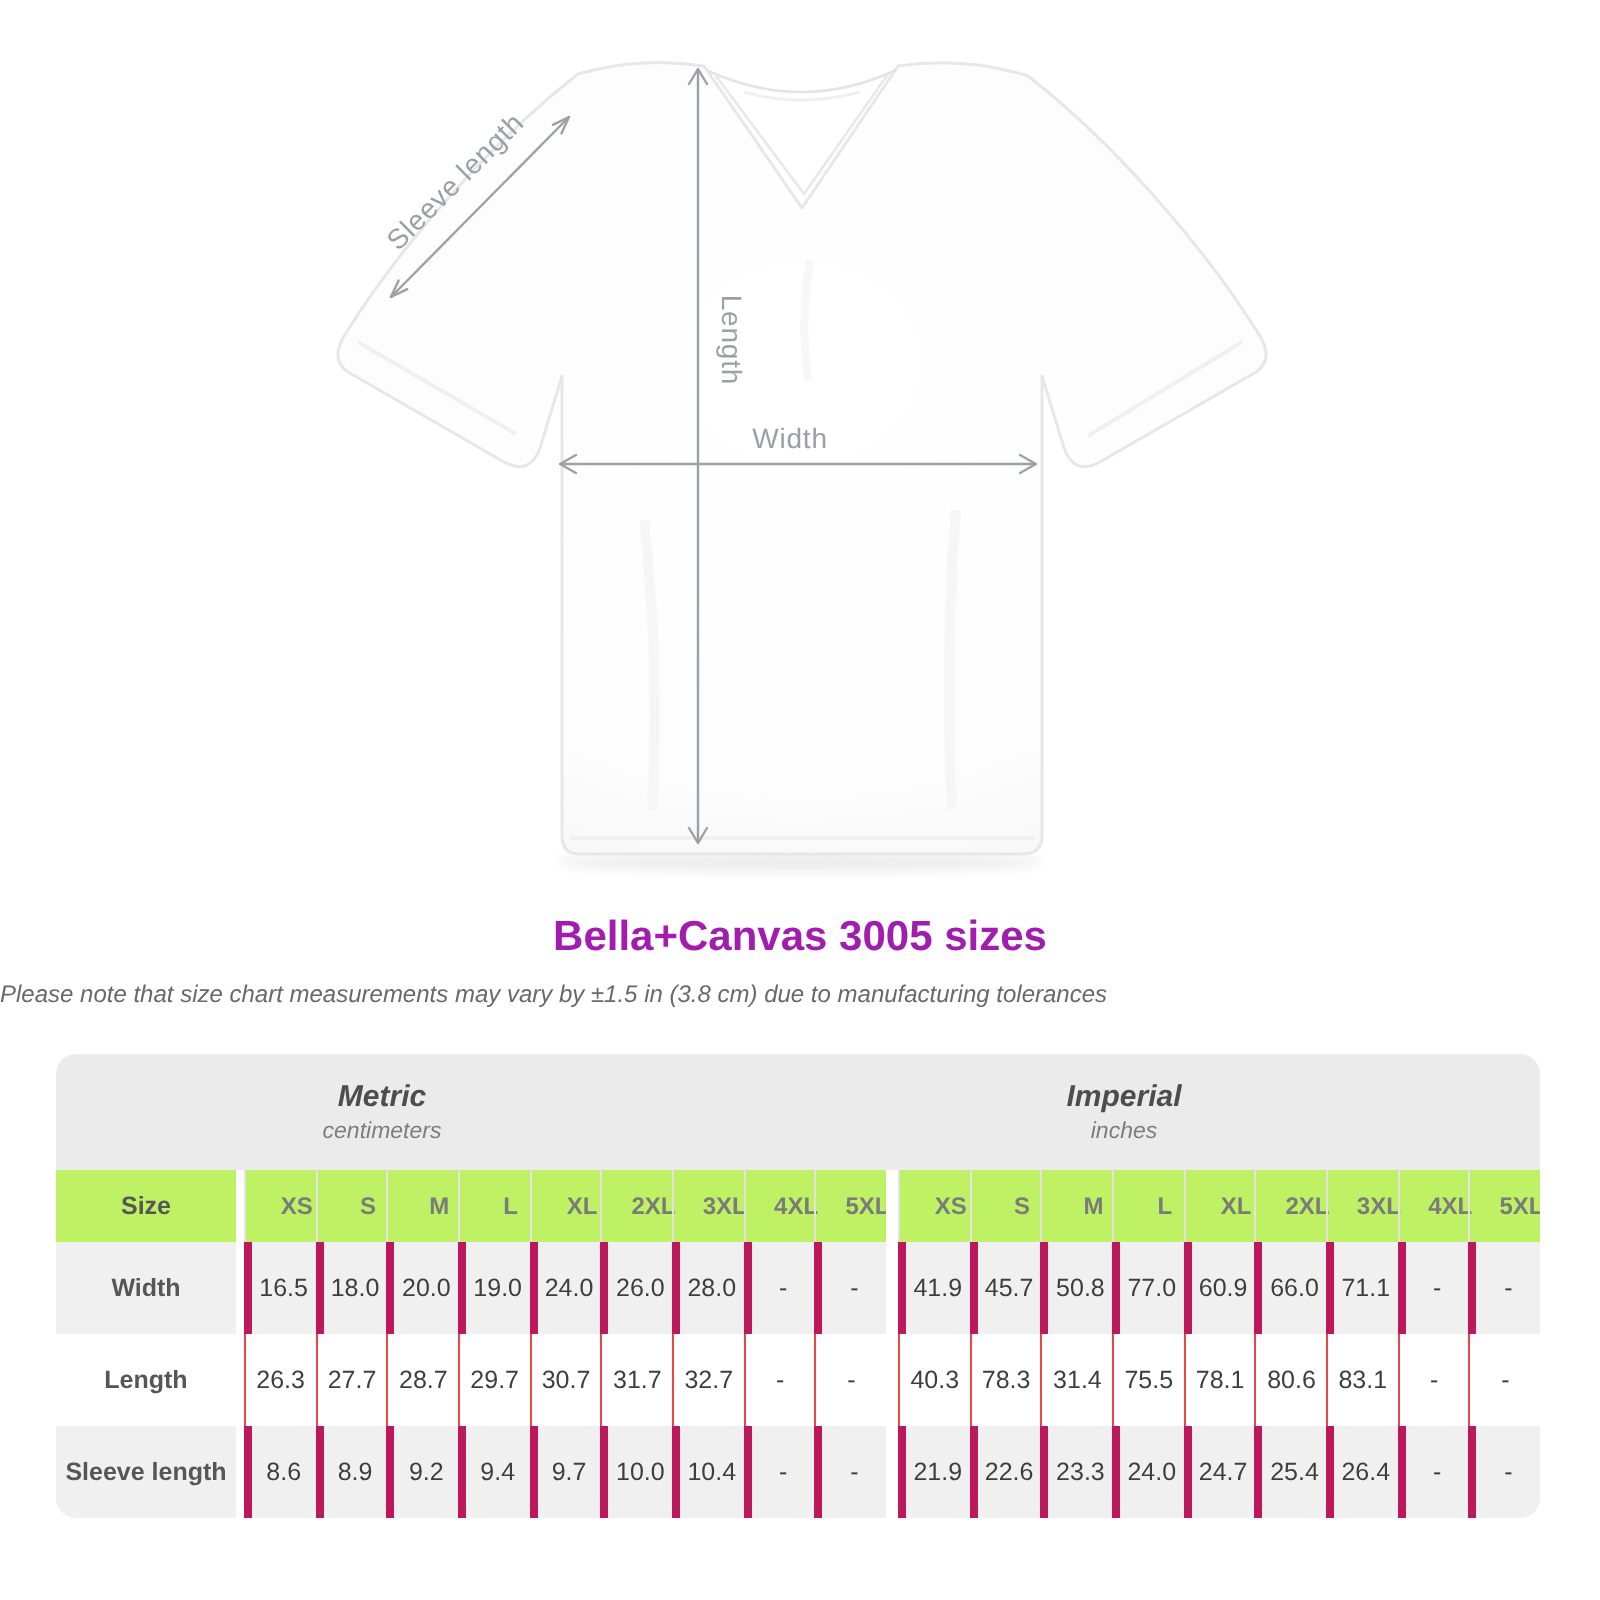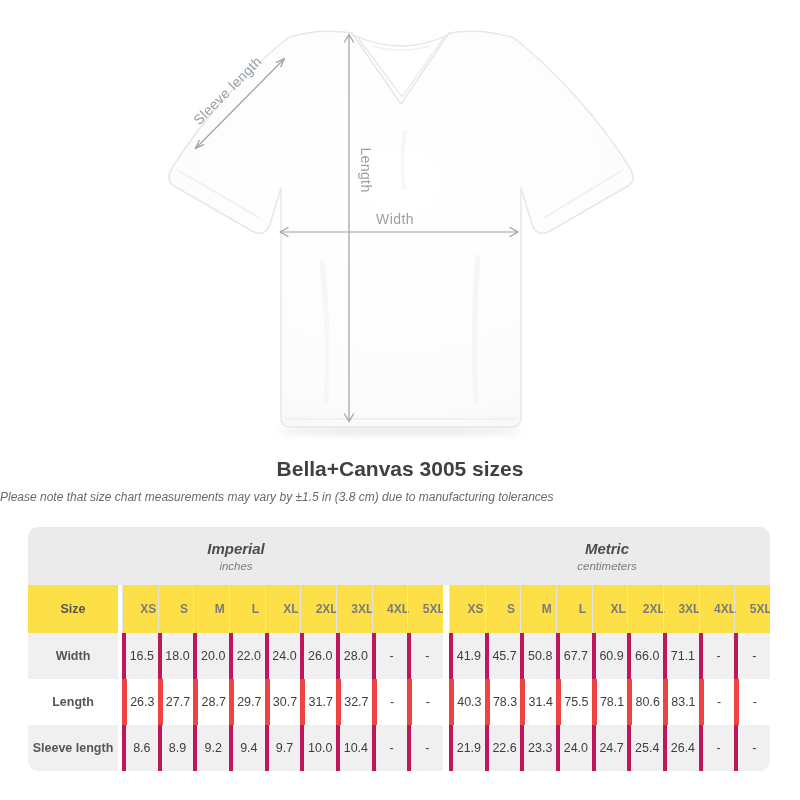--- a/index.html
+++ b/index.html
@@ -8,55 +8,55 @@
     font-family:"Liberation Sans", sans-serif;
     -webkit-font-smoothing:antialiased;
   }
   
   .diagram{position:absolute;top:0;left:0;width:800px;height:450px;}
   .diagram svg{display:block;width:800px;height:450px;}
   .ann-label{font-size:14px;letter-spacing:.4px;fill:#99a0a6;}
   
   .page-title{
     position:absolute;top:457px;left:0;width:800px;text-align:center;
-    font-size:21px;font-weight:bold;color:#404040;
+    font-size:21px;font-weight:bold;color:#a21caf;
   }
   .page-subtitle{
     position:absolute;top:490px;left:0;width:800px;
     font-size:12px;font-style:italic;color:#696969;
   }
   
   .size-table{
     position:absolute;top:527px;left:28px;width:742px;
     border-radius:10px;overflow:hidden;background:#fff;
   }
   .t-row{display:flex;width:100%;}
   .group-row{height:58px;background:#ebebeb;}
   .group-sec{display:flex;flex-direction:column;align-items:center;justify-content:center;}
   .group-sec.imp{flex:0 0 416px;}
   .group-sec.met{flex:1 1 0;}
   .group-title{font-size:15px;font-weight:bold;font-style:italic;color:#4d4d4d;}
   .group-unit{font-size:11.5px;font-style:italic;color:#7d7d7d;margin-top:3px;}
-  .header-row{height:48px;background:#fde047;}
+  .header-row{height:36px;background:#bef264;}
   .data-row{height:46px;}
   .row-gray .cell,.row-gray .lab{background:#f0f0f0;}
   .row-white .cell,.row-white .lab{background:#fff;}
   .cell{
     flex:1 1 0;min-width:0;display:flex;align-items:center;justify-content:center;
     font-size:12.5px;color:#3e3e3e;box-sizing:border-box;
   }
   .lab{
     flex:0 0 90px;display:flex;align-items:center;justify-content:center;
     font-size:12.5px;font-weight:bold;color:#565656;box-sizing:border-box;
   }
   .labsep{flex:0 0 4px;background:#fff;}
   .midgap{flex:0 0 6px;background:#fff;}
   .header-row .cell{font-size:12px;font-weight:bold;color:#7b7b7b;padding-left:16px;}
   .header-row .cell{border-left:1px solid #e3e3e3;}
-  .row-white .cell{border-left:5px solid #ef4444;}
+  .row-white .cell{border-left:1px solid #ef4444;}
   .row-gray .cell{border-left:4px solid #be185d;}
 </style>
 </head>
 <body>
 
 <div class="diagram">
   <svg viewBox="0 0 800 450">
     <defs>
       <radialGradient id="shirtShade" cx="50%" cy="38%" r="78%">
         <stop offset="0%" stop-color="#ffffff"></stop>
@@ -129,27 +129,27 @@
     <text class="ann-label" x="231" y="94" text-anchor="middle" transform="rotate(-45 231 94)">Sleeve length</text>
   </svg>
 </div>
 
 <div class="page-title">Bella+Canvas 3005 sizes</div>
 <div class="page-subtitle">Please note that size chart measurements may vary by ±1.5 in (3.8 cm) due to manufacturing tolerances</div>
 
 <div class="size-table">
 
   <div class="t-row group-row">
+    <div class="group-sec met">
+      <div class="group-title">Metric</div>
+      <div class="group-unit">centimeters</div>
+    </div>
     <div class="group-sec imp">
       <div class="group-title">Imperial</div>
       <div class="group-unit">inches</div>
-    </div>
-    <div class="group-sec met">
-      <div class="group-title">Metric</div>
-      <div class="group-unit">centimeters</div>
     </div>
   </div>
 
   <div class="t-row header-row">
     <div class="lab">Size</div>
     <div class="labsep"></div>
     <div class="cell">XS</div>
     <div class="cell">S</div>
     <div class="cell">M</div>
     <div class="cell">L</div>
@@ -169,31 +169,31 @@
     <div class="cell">4XL</div>
     <div class="cell">5XL</div>
   </div>
 
   <div class="t-row data-row row-gray">
     <div class="lab">Width</div>
     <div class="labsep"></div>
     <div class="cell">16.5</div>
     <div class="cell">18.0</div>
     <div class="cell">20.0</div>
-    <div class="cell">22.0</div>
+    <div class="cell">19.0</div>
     <div class="cell">24.0</div>
     <div class="cell">26.0</div>
     <div class="cell">28.0</div>
     <div class="cell">-</div>
     <div class="cell">-</div>
     <div class="midgap"></div>
     <div class="cell">41.9</div>
     <div class="cell">45.7</div>
     <div class="cell">50.8</div>
-    <div class="cell">67.7</div>
+    <div class="cell">77.0</div>
     <div class="cell">60.9</div>
     <div class="cell">66.0</div>
     <div class="cell">71.1</div>
     <div class="cell">-</div>
     <div class="cell">-</div>
   </div>
 
   <div class="t-row data-row row-white">
     <div class="lab">Length</div>
     <div class="labsep"></div>

